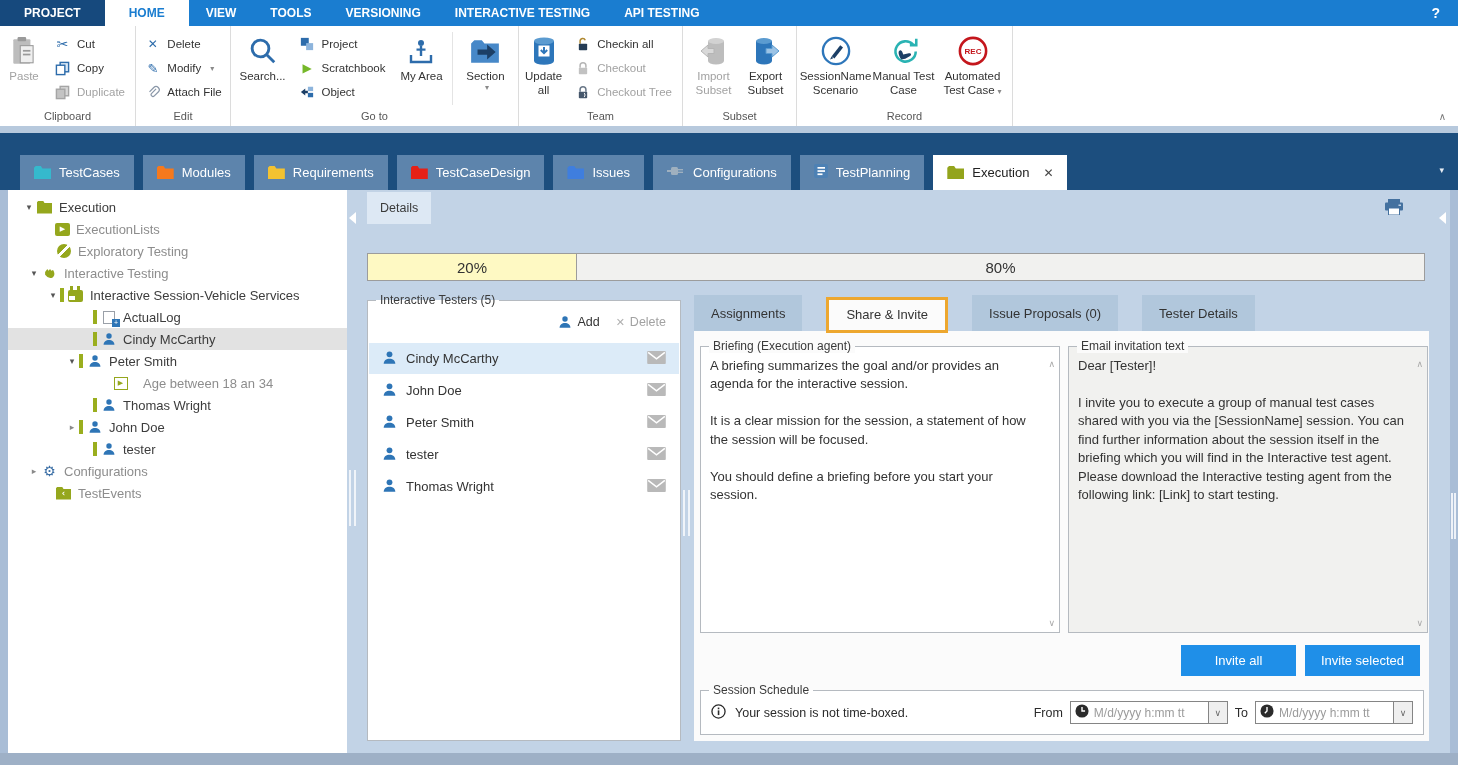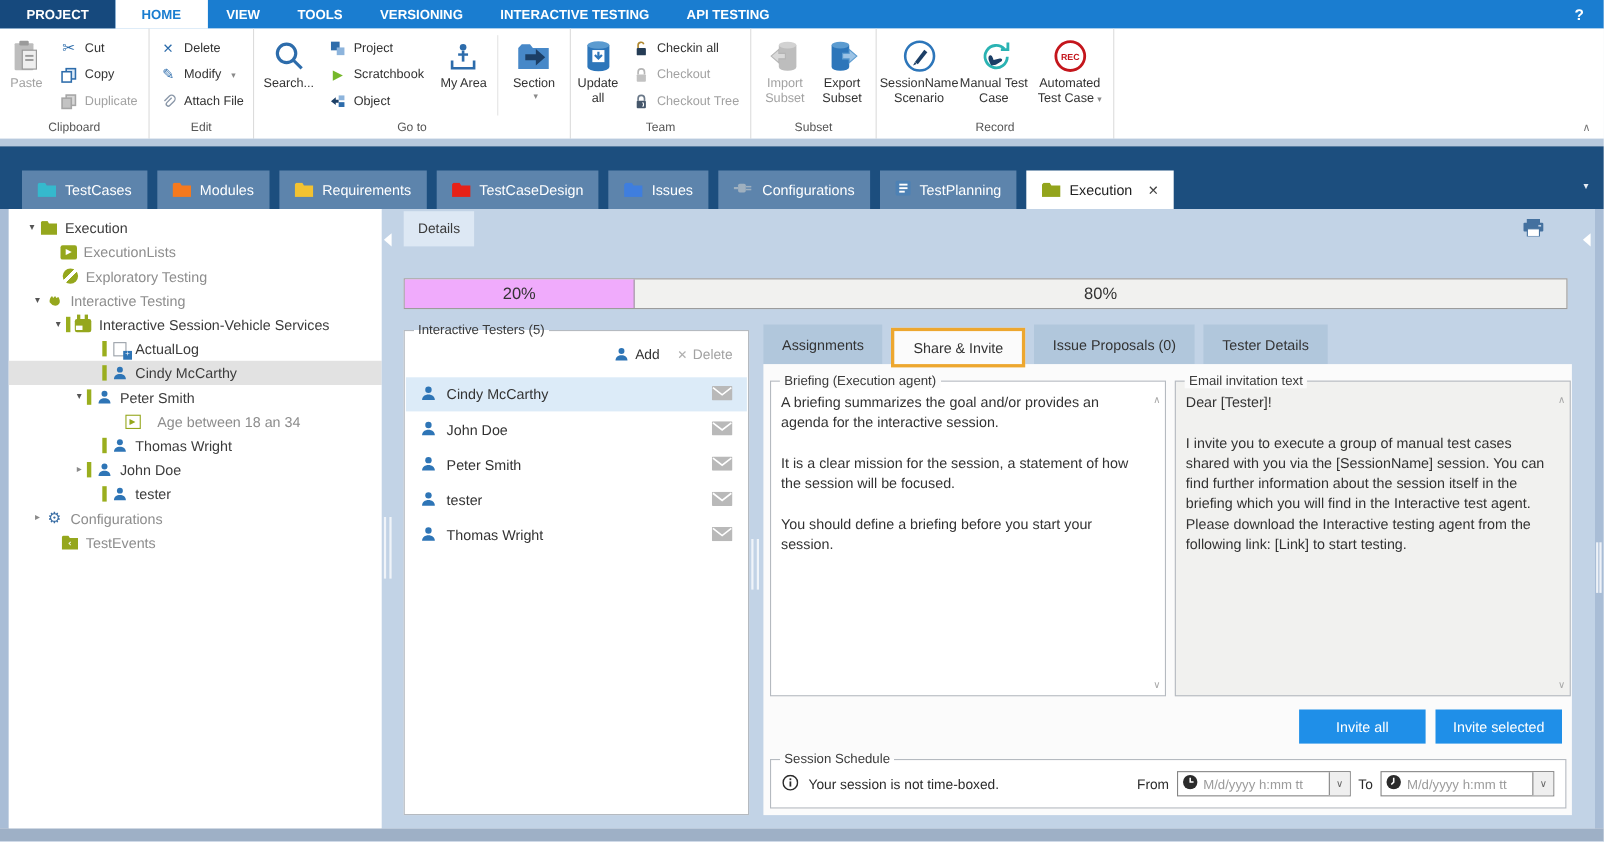--- a/index.html
+++ b/index.html
@@ -63,40 +63,40 @@
 .tevents{color:#fff;font-size:8px;font-weight:bold}
 
 .main{position:absolute;left:347px;top:190px;right:8px;bottom:12px;background:#c2d3e6}
 .details-tab{position:absolute;left:20px;top:2px;height:32px;padding:0 13px;background:#dde8f4;color:#3a3a3a;font-size:12.5px;display:flex;align-items:center}
 .printer{position:absolute;right:46px;top:9px}
 .arrow-left{width:0;height:0;border-top:6px solid transparent;border-bottom:6px solid transparent;border-right:7px solid #fff;position:absolute}
 .tree-collapse{left:2px;top:22px}
 .right-collapse{right:4px;top:22px}
 .progress{position:absolute;left:20px;top:63px;right:25px;height:28px;border:1px solid #9c9c9c;display:flex;background:#f1f1ef;font-size:15px;color:#333}
 .pseg{display:flex;align-items:center;justify-content:center}
-.pseg.pink{background:#f0abfc;border-right:1px solid #9c9c9c}
+.pseg.pink{background:#fef9c3;border-right:1px solid #9c9c9c}
 .pseg.rest{flex:1}
 fieldset{border:1px solid #b5bac0;background:#fff;position:absolute}
 legend{font-size:12px;color:#3a3a3a;margin-left:8px;padding:0 4px;background:transparent}
 .testers-fs{left:20px;top:103px;width:314px;height:448px}
 .ttoolbar{display:flex;justify-content:flex-end;gap:16px;padding:8px 14px 6px 0;font-size:12.5px;align-items:center}
 .tbtn{display:flex;align-items:flex-end;gap:5px;color:#333}
 .tbtn.dis{color:#a2a2a2}
 .tlist{margin-top:8px}
 .titem{display:flex;align-items:center;height:31px;padding:0 13px;font-size:13px;color:#333;margin:1px}
 .titem.selected{background:#dcebf8}
 .titem .env{margin-left:auto}
 .pico{flex:none;margin-right:9px}
 
 .split{position:absolute;width:7px;border-left:2px solid #f0f4f9;border-right:2px solid #f0f4f9}
 .split-l{left:2px;top:280px;height:56px}
 .split-r{left:336px;top:300px;height:46px}
 .split-edge{position:absolute;left:1px;top:303px;height:46px;width:5px;border-left:2px solid #eef2f8;border-right:2px solid #eef2f8}
 
-.rtabs{position:absolute;left:347px;top:105px;display:flex;gap:8px;height:36px;align-items:flex-end}
+.rtabs{position:absolute;left:347px;top:105px;display:flex;gap:24px;height:36px;align-items:center}
 .rtab{background:#b1c7dc;color:#333;font-size:13px;padding:0 17px;height:36px;display:flex;align-items:center;white-space:nowrap}
 .rtab.active{background:#fbfbfb;border:3px solid #eda72f;height:36px;margin-bottom:-3px;z-index:2}
 .rcontent{position:absolute;left:347px;top:141px;right:21px;bottom:12px;background:#fbfbfb}
 .brief-fs{left:6px;top:8px;width:360px;height:294px}
 .email-fs{left:374px;top:8px;width:360px;height:294px;background:#f1f1ef}
 .brief-fs legend,.email-fs legend{background:#fbfbfb}
 .fstext{position:absolute;left:2px;right:20px;top:2px;bottom:2px;padding:2px 2px 2px 7px;font-size:13px;line-height:1.42;color:#333;white-space:pre-wrap;overflow:hidden}
 .scr{position:absolute;right:4px;color:#a8a8a8;font-size:9px}
 .scr.up{top:6px}.scr.dn{bottom:4px}
 .invite-row{position:absolute;right:9px;top:314px;display:flex;gap:9px}

